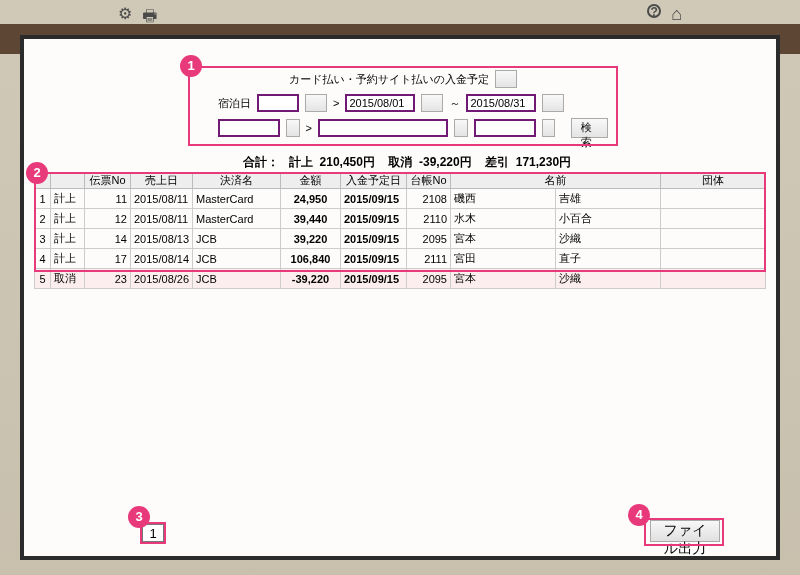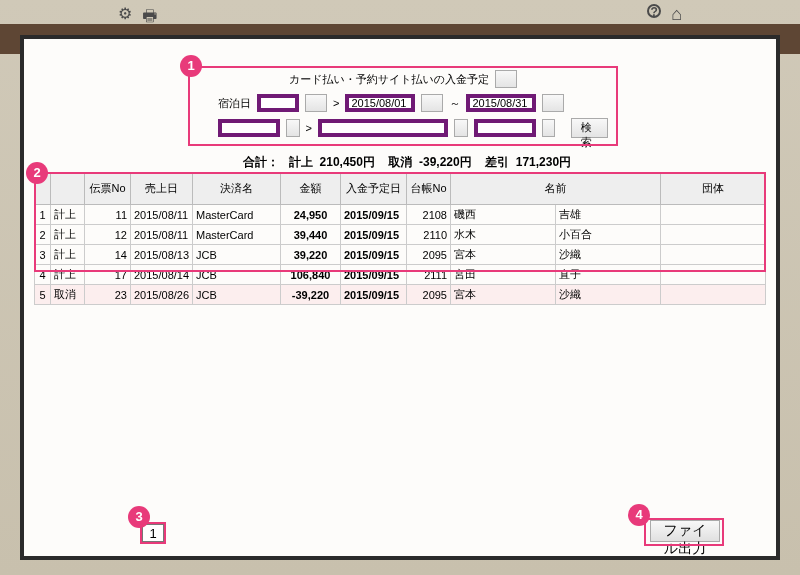--- a/index.html
+++ b/index.html
@@ -78,21 +78,21 @@
     display: flex;
     align-items: center;
     gap: 6px;
     margin-bottom: 6px;
     justify-content: center;
   }
   .search-row.row2 { justify-content: flex-start; padding-left: 20px;}
   .search-row.row3 { justify-content: flex-start; padding-left: 20px;}
   .lbl { font-size: 11px; }
   .txt-input {
-    border: 4px solid #701a75;
+    border: 2px solid #701a75;
     background: #fff;
     height: 18px;
     font-size: 11px;
     padding: 0 2px;
   }
   .btn-small {
     border: 1px solid #aaa;
     background: linear-gradient(#f8f8f8,#e4e4e4);
     height: 18px;
     width: 22px;
@@ -124,21 +124,21 @@
   }
   table.grid {
     border-collapse: collapse;
     width: 100%;
     table-layout: fixed;
     font-size: 11px;
   }
   table.grid th {
     background: #eeeeee;
     border: 1px solid #bbb;
-    padding: 8px 3px;
+    padding: 0 3px;
     font-weight: normal;
     text-align: center;
     height: 16px;
   }
   table.grid td {
     border: 1px solid #ccc;
     padding: 2px 3px;
     height: 15px;
     white-space: nowrap;
     overflow: hidden;

